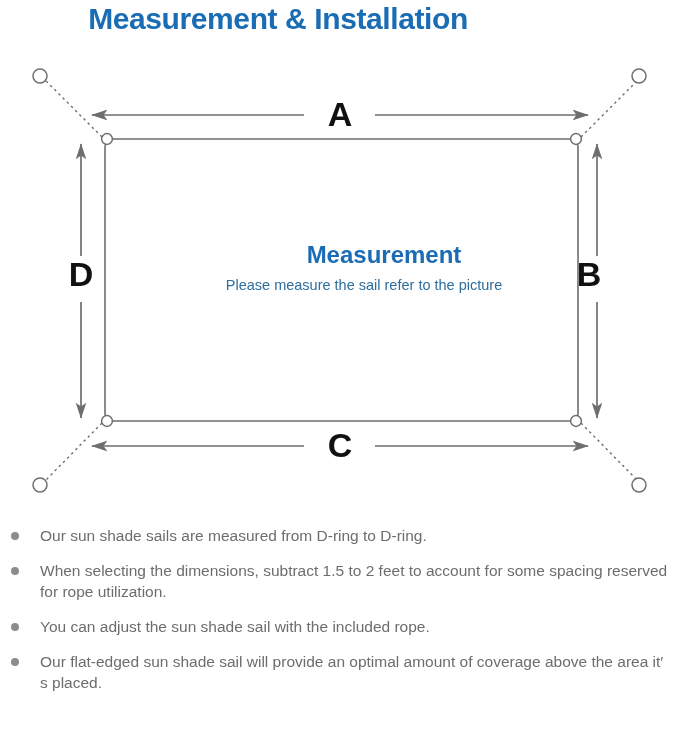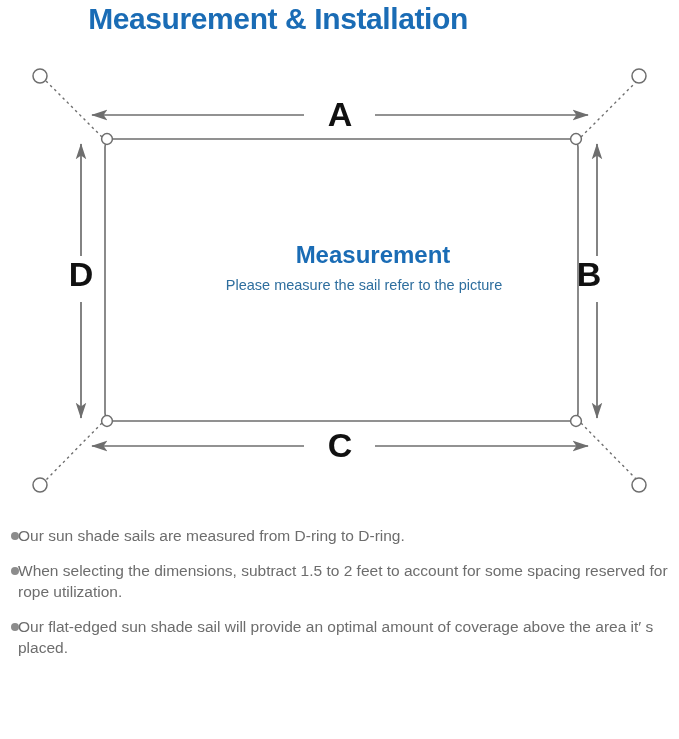--- a/index.html
+++ b/index.html
@@ -55,21 +55,21 @@
     text-align: center;
     white-space: nowrap;
   }
   #label-A { left: 305px; top: 53px; width: 70px; }
   #label-C { left: 305px; top: 384px; width: 70px; }
   #label-D { left: 55px;  top: 213px; width: 52px; }
   #label-B { left: 563px; top: 213px; width: 52px; }
 
   .center-title {
     position: absolute;
-    left: 105px;
+    left: 116px;
     top: 196px;
     width: 536px;
     text-align: center;
     font-size: 24px;
     font-weight: bold;
     color: #1a6cb5;
     line-height: 30px;
     white-space: nowrap;
   }
   .center-sub {
@@ -86,21 +86,21 @@
 
   
   .notes {
     position: absolute;
     left: 0;
     top: 525px;
     width: 679px;
   }
   .note-item {
     position: relative;
-    padding-left: 18px;
+    padding-left: 40px;
     padding-right: 8px;
     margin-bottom: 14px;
     font-size: 15.5px;
     line-height: 21px;
     color: #6d6d6d;
   }
   .note-bullet {
     position: absolute;
     left: 11px;
     top: 7px;
@@ -199,19 +199,23 @@
     <span class="note-bullet"></span>
     <span class="note-text">Our sun shade sails are measured from D-ring to D-ring.</span>
   </div>
 
 
   <div class="note-item">
     <span class="note-bullet"></span>
     <span class="note-text">When selecting the dimensions, subtract 1.5 to 2 feet to account for some spacing reserved for rope utilization.</span>
   </div>
 
+  <div class="note-item">
+    <span class="note-bullet"></span>
+    <span class="note-text">You can adjust the sun shade sail with the included rope.</span>
+  </div>
 
   <div class="note-item">
     <span class="note-bullet"></span>
     <span class="note-text">Our flat-edged sun shade sail will provide an optimal amount of coverage above the area it′ s placed.</span>
   </div>
 
 </div>
 
 </body></html>

